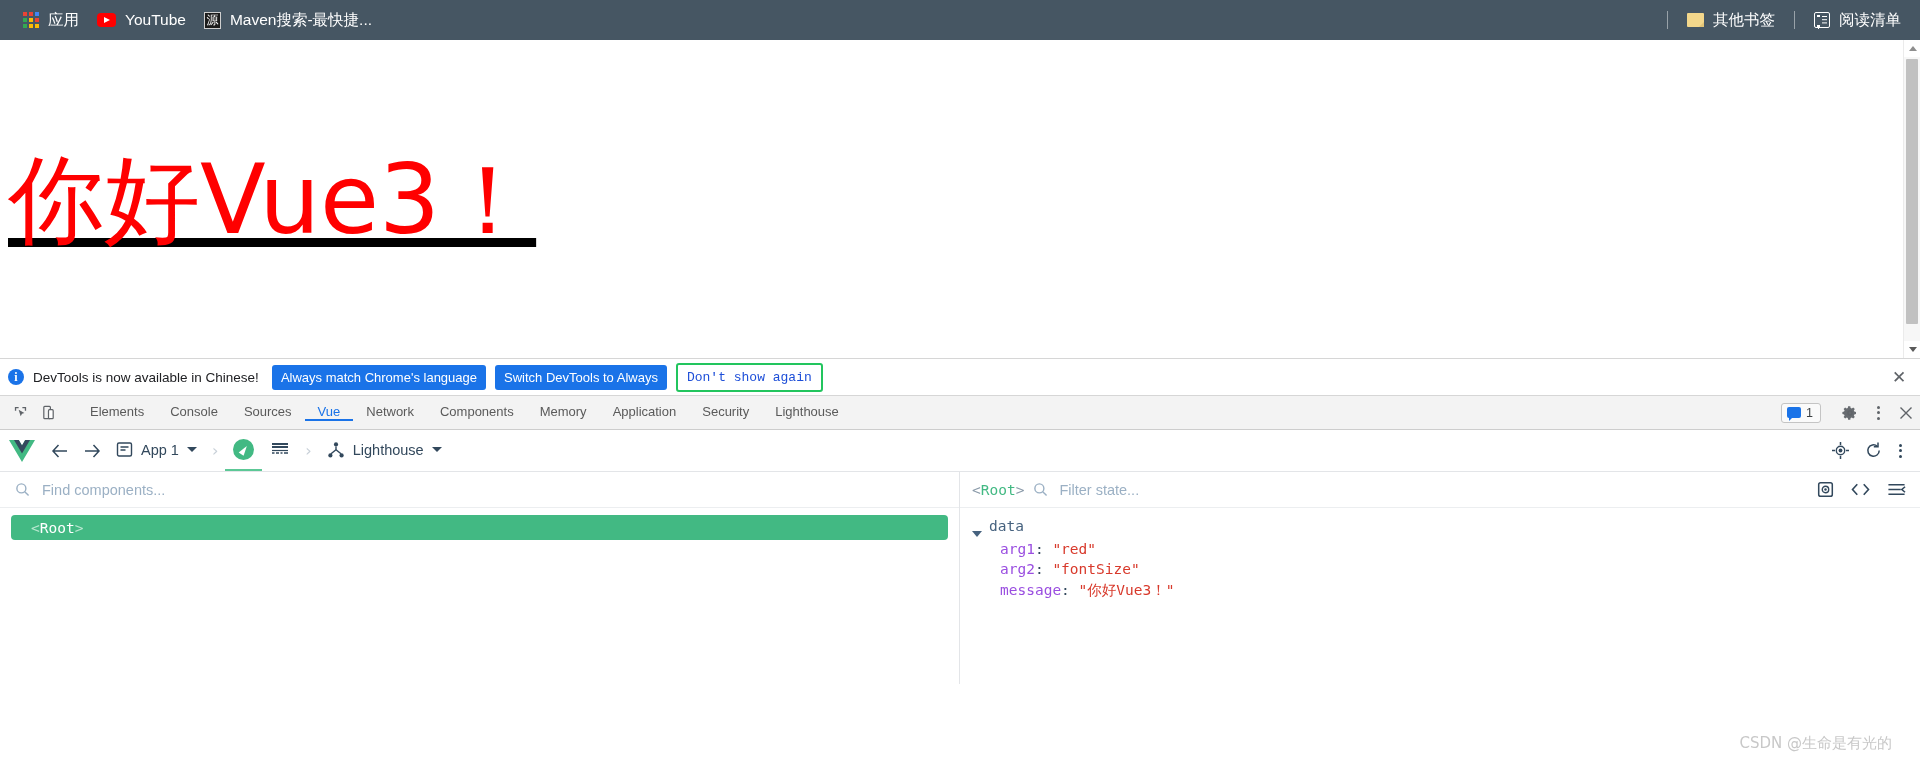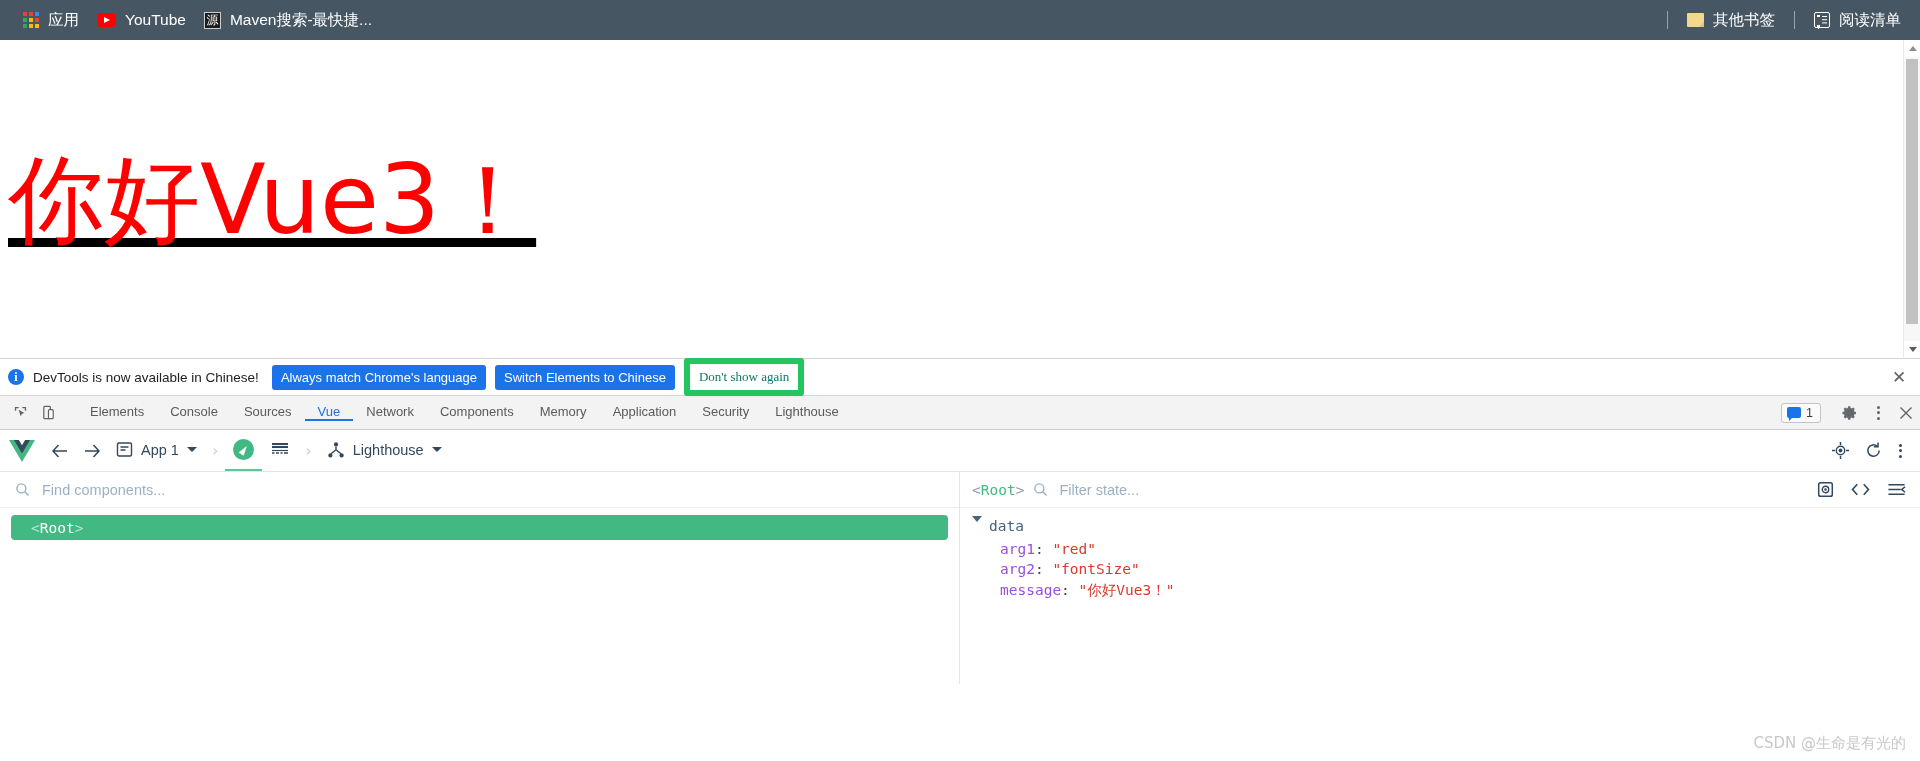--- a/index.html
+++ b/index.html
@@ -198,25 +198,25 @@
     border-radius: 3px;
     font-size: 13px;
     font-weight: normal;
     font-family: "Liberation Sans", sans-serif;
     padding: 5px 9px;
     cursor: pointer;
     white-space: nowrap;
   }
   .btn-secondary {
     background: #ffffff;
-    color: #0f766e;
-    border: 6px solid #22c55e;
+    color: #1d4ed8;
+    border: 2px solid #22c55e;
     border-radius: 3px;
     font-size: 13px;
-    font-family: Liberation Serif, serif;
+    font-family: Liberation Mono, monospace;
     padding: 5px 9px;
     cursor: pointer;
     white-space: nowrap;
   }
   .notify-spacer { flex: 1 1 auto; }
   .notify-close {
     width: 22px; height: 22px;
     display: flex; align-items: center; justify-content: center;
     color: #5f6368;
     font-size: 17px;
@@ -407,40 +407,40 @@
   .si { cursor: pointer; color: #32485c; display: flex; }
 
   .state-body {
     padding: 8px 0 0 12px;
     font-family: "DejaVu Sans Mono", monospace;
     font-size: 14.5px;
     line-height: 20.5px;
     flex: 1 1 auto;
   }
   .st-group {
-    display: flex; align-items: flex-start; gap: 7px;
+    display: flex; align-items: flex-end; gap: 7px;
     color: #46627f;
     cursor: pointer;
     margin-bottom: 2px;
   }
   .tri-down {
     width: 0; height: 0;
     border-left: 5px solid transparent;
     border-right: 5px solid transparent;
     border-top: 6px solid #46627f;
   }
   .st-row { padding-left: 28px; white-space: pre; }
   .st-key { color: #9a4ee0; }
   .st-colon { color: #32485c; }
   .st-str { color: #d8392b; }
 
   
   .watermark {
     position: absolute;
-    right: 14px; bottom: 8px;
+    right: 28px; bottom: 8px;
     color: #c8c8c8;
     font-size: 15px;
     font-family: "DejaVu Sans", sans-serif;
     pointer-events: none;
     white-space: nowrap;
   }
   .root-wrap { position: relative; width: 1920px; height: 761px; }
 </style>
 </head>
 <body>
@@ -504,21 +504,21 @@
       <div class="sb-arrow down">
           <i></i>
         </div>
     </div>
   </div>
 
   <div class="dt-notify">
     <span class="info-icon">i</span>
     <span class="notify-text">DevTools is now available in Chinese!</span>
     <button class="btn-primary">Always match Chrome's language</button>
-    <button class="btn-primary">Switch Elements to Chinese</button>
+    <button class="btn-primary">Switch DevTools to Always</button>
     <button class="btn-secondary">Don't show again</button>
     <span class="notify-spacer"></span>
     <span class="notify-close">✕</span>
   </div>
 
   <div class="dt-tabbar">
     <div class="dt-toolicon">
       <svg width="15" height="15" viewBox="0 0 16 16">
           <path d="M2 2h4v1.4H3.4V6H2V2zm12 0v4h-1.4V3.4H10V2h4z" fill="#5f6368"></path>
           <path d="M6 5l6.2 3.4-2.6.9L8.2 12 6 5z" fill="#5f6368"></path>

